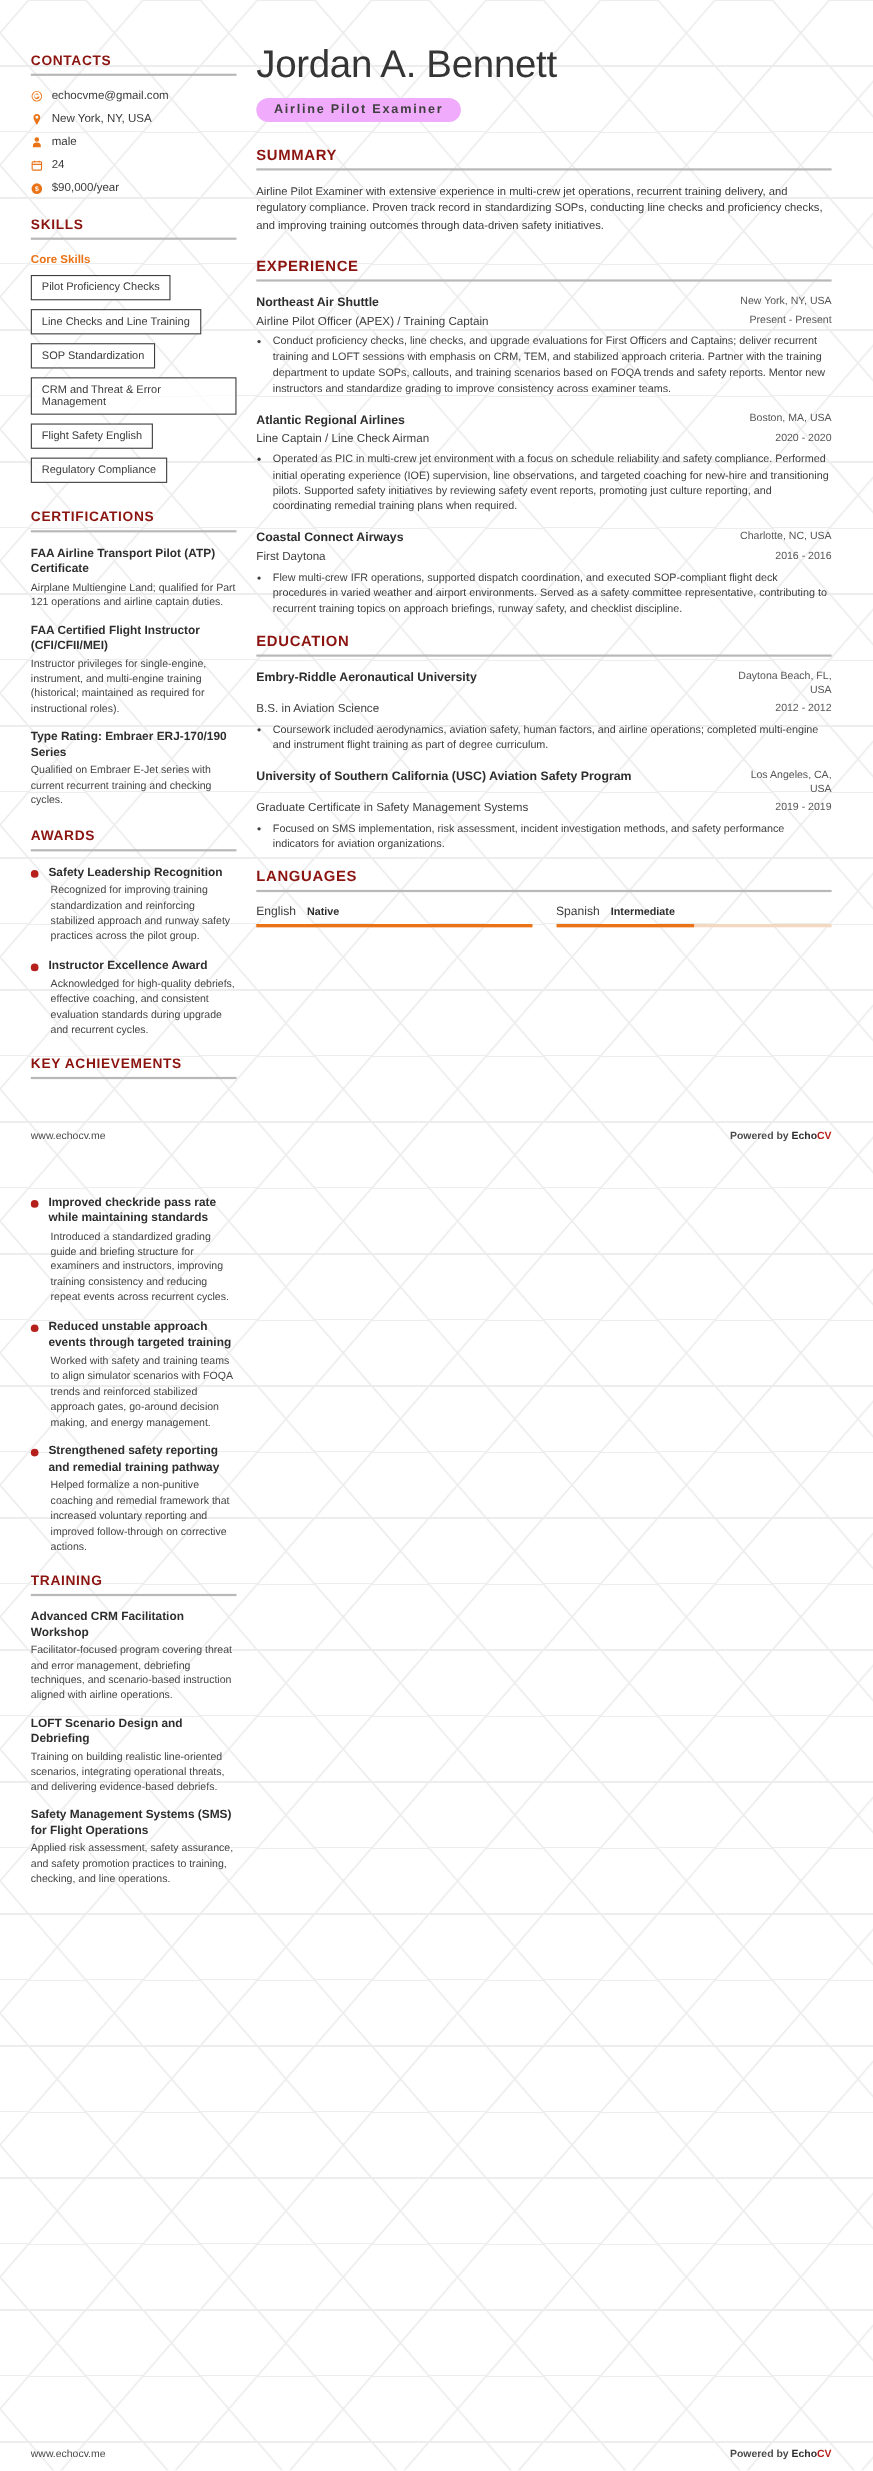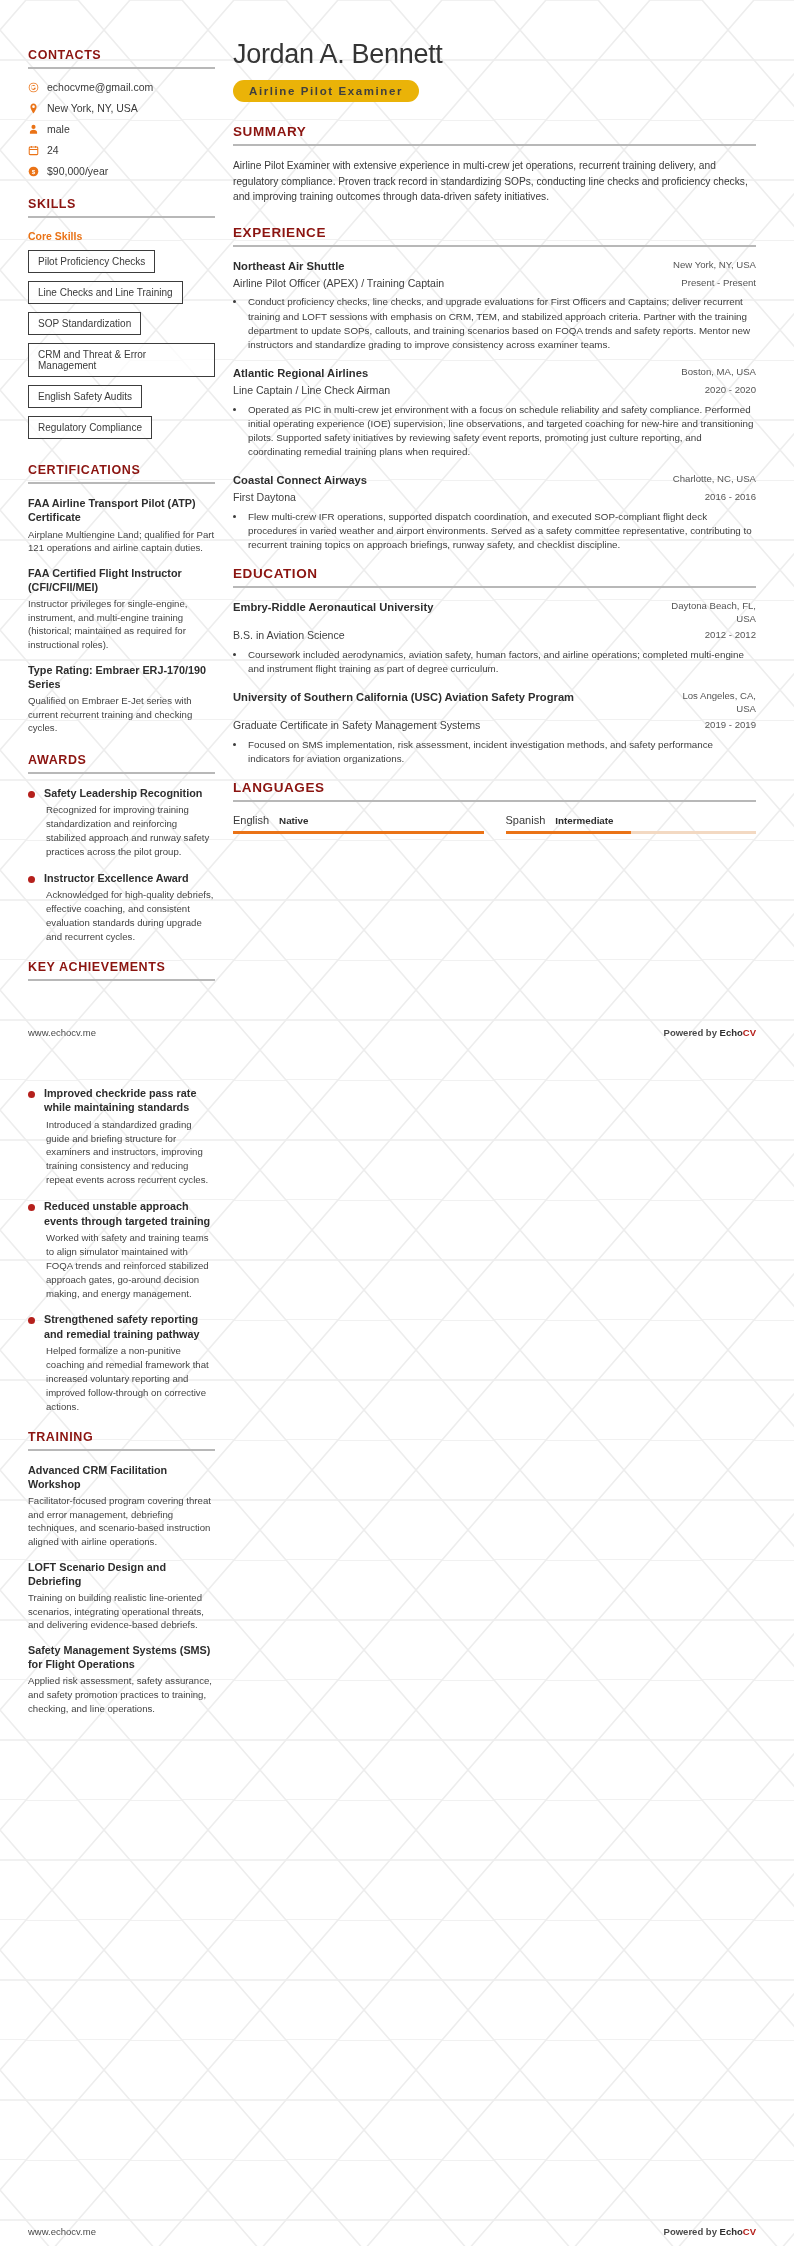--- a/index.html
+++ b/index.html
@@ -120,30 +120,30 @@
   }
   .award-desc {
     font-size: 9.6px;
     color: #444;
     line-height: 1.45;
     padding-left: 2px;
   }
 
   
   .name {
-    font-size: 27px;
+    font-size: 35px;
     font-weight: normal;
     color: #353535;
     letter-spacing: -0.3px;
     line-height: 1.1;
     margin-bottom: 10px;
   }
   .badge {
     display: inline-block;
-    background: #eab308;
+    background: #f0abfc;
     color: #3f3f3f;
     border-radius: 13px;
     padding: 5px 16px;
     font-size: 11.5px;
     font-weight: bold;
     letter-spacing: 1.6px;
     margin-bottom: 22px;
   }
 
   .summary-text {
@@ -318,21 +318,21 @@
 
         <div style="margin-top:20px">
           <div class="sec-title">SKILLS</div>
           <div class="rule"></div>
           <div class="skills-sub">Core Skills</div>
           <div>
             <div><span class="chip">Pilot Proficiency Checks</span></div>
             <div><span class="chip">Line Checks and Line Training</span></div>
             <div><span class="chip">SOP Standardization</span></div>
             <div><span class="chip">CRM and Threat &amp; Error Management</span></div>
-            <div><span class="chip">English Safety Audits</span></div>
+            <div><span class="chip">Flight Safety English</span></div>
             <div><span class="chip">Regulatory Compliance</span></div>
           </div>
         </div>
 
         <div style="margin-top:16px">
           <div class="sec-title">CERTIFICATIONS</div>
           <div class="rule"></div>
 
           <div class="blk">
             <div class="blk-title">FAA Airline Transport Pilot (ATP) Certificate</div>
@@ -510,21 +510,21 @@
             <span class="dot"></span>
             <div class="award-body">
               <div class="award-title">Improved checkride pass rate while maintaining standards</div>
               <div class="award-desc">Introduced a standardized grading guide and briefing structure for examiners and instructors, improving training consistency and reducing repeat events across recurrent cycles.</div>
             </div>
           </div>
           <div class="award">
             <span class="dot"></span>
             <div class="award-body">
               <div class="award-title">Reduced unstable approach events through targeted training</div>
-              <div class="award-desc">Worked with safety and training teams to align simulator maintained with FOQA trends and reinforced stabilized approach gates, go-around decision making, and energy management.</div>
+              <div class="award-desc">Worked with safety and training teams to align simulator scenarios with FOQA trends and reinforced stabilized approach gates, go-around decision making, and energy management.</div>
             </div>
           </div>
           <div class="award">
             <span class="dot"></span>
             <div class="award-body">
               <div class="award-title">Strengthened safety reporting and remedial training pathway</div>
               <div class="award-desc">Helped formalize a non-punitive coaching and remedial framework that increased voluntary reporting and improved follow-through on corrective actions.</div>
             </div>
           </div>
         </div>

